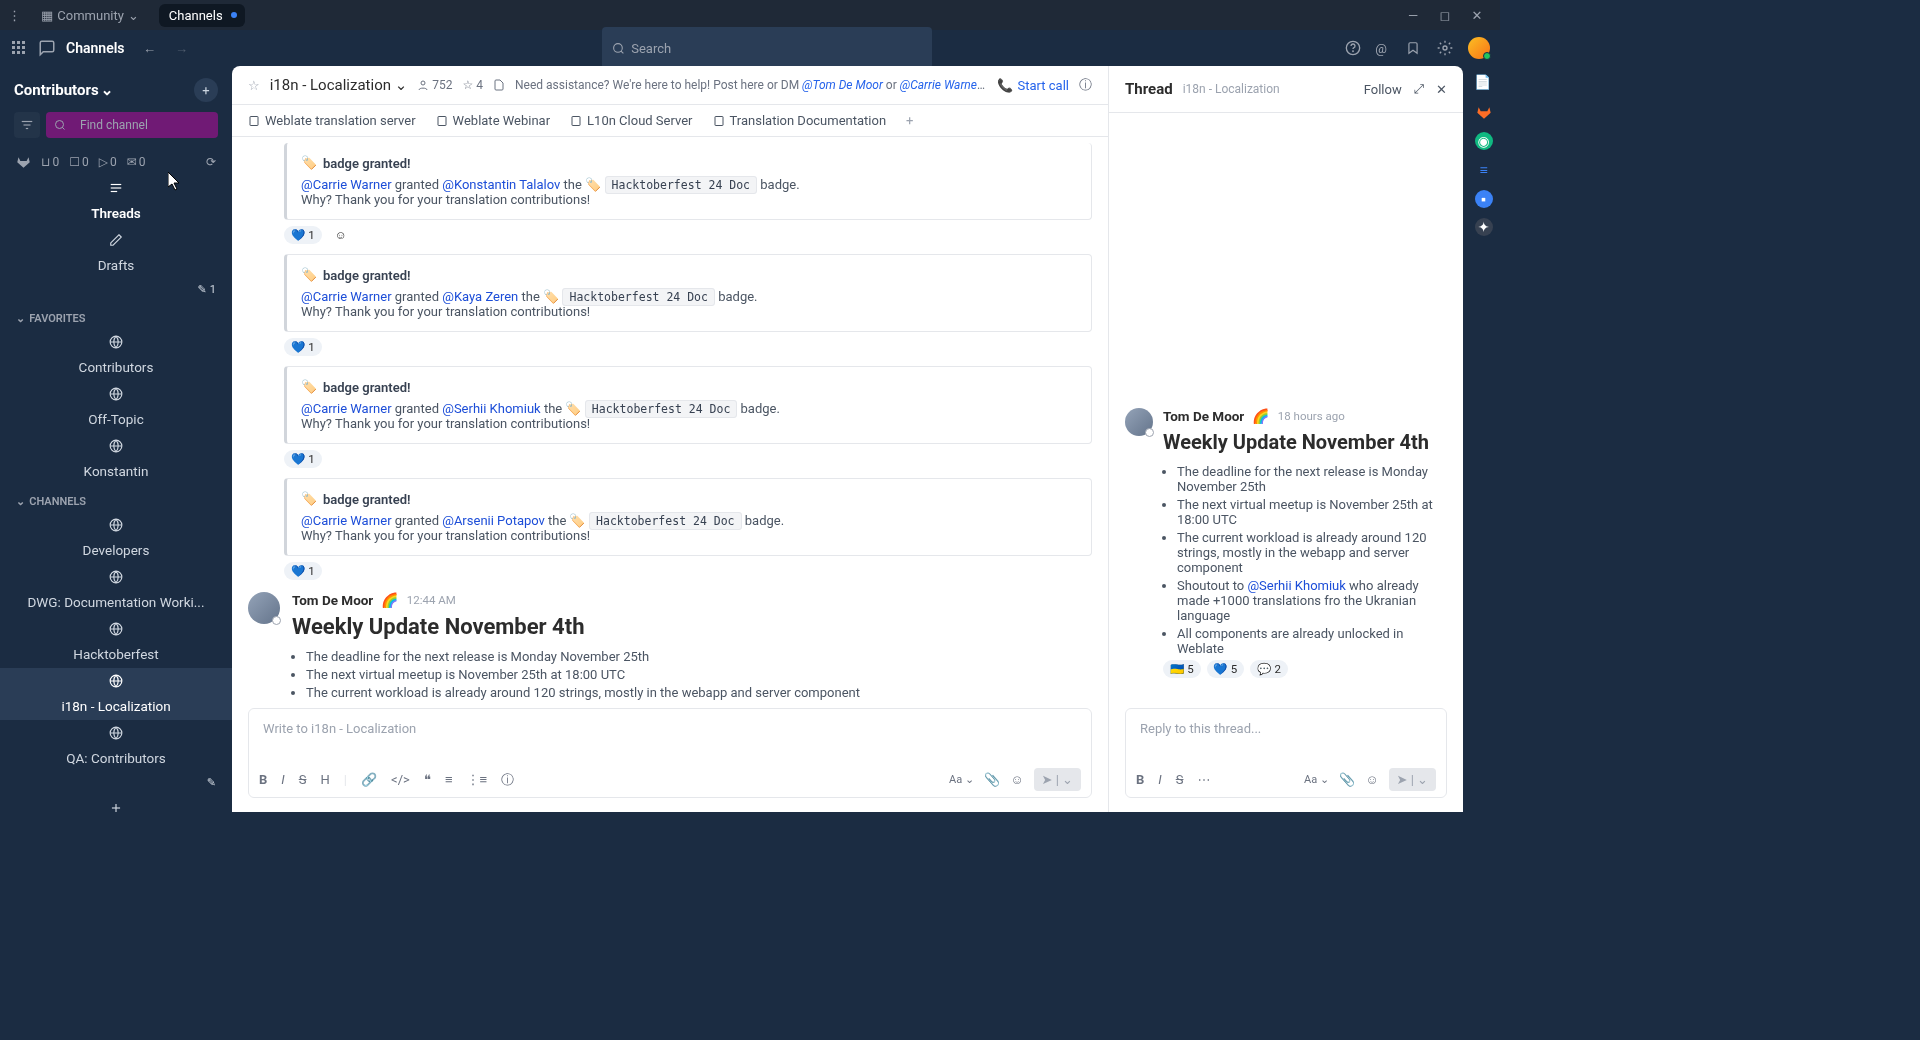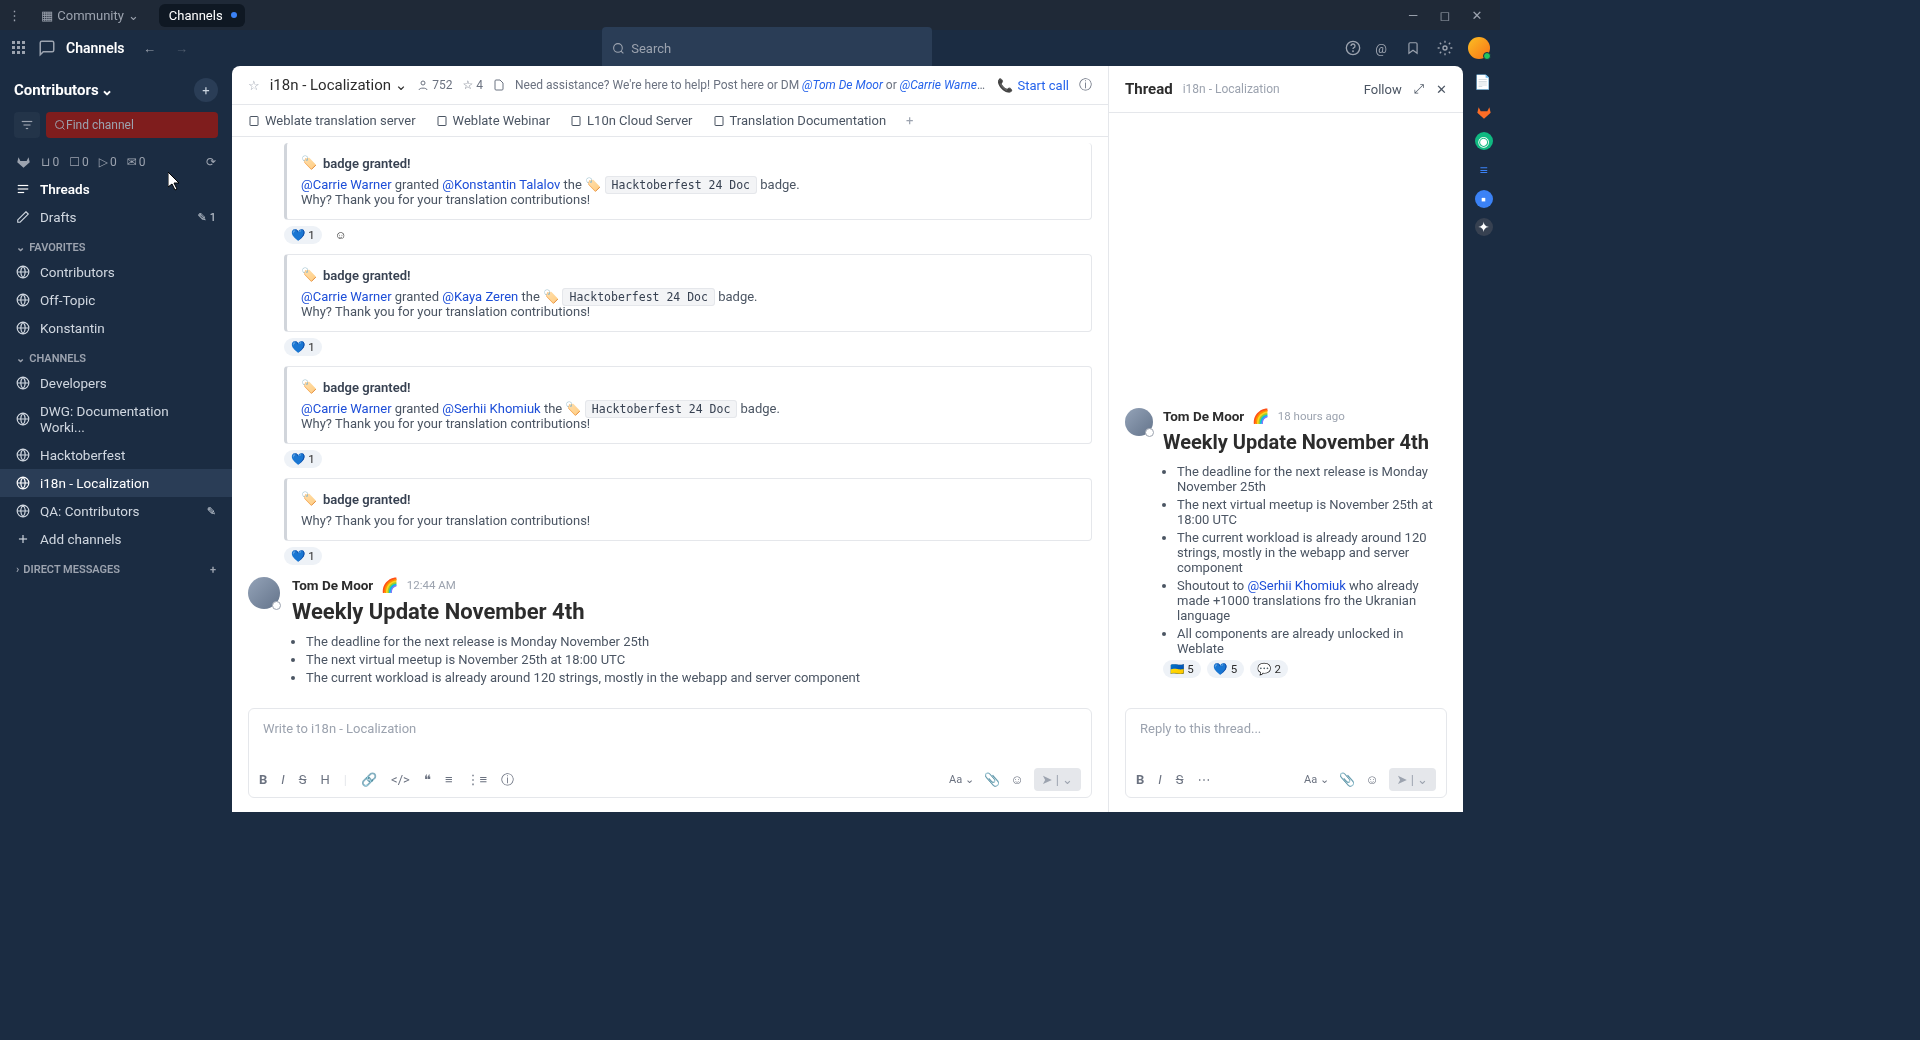--- a/index.html
+++ b/index.html
@@ -29,24 +29,24 @@
 
 .main { display: flex; height: calc(100% - 66px); }
 
 
 .sidebar { width: 232px; background: #1b2c42; display: flex; flex-direction: column; color: #cbd5e0; overflow-y: auto; }
 .sidebar-header { display: flex; align-items: center; justify-content: space-between; padding: 12px 14px 10px; }
 .sidebar-title { font-size: 15px; font-weight: 700; color: #fff; display: flex; align-items: center; gap: 2px; }
 .sidebar-add { width: 24px; height: 24px; border-radius: 50%; background: #2a3d56; display: flex; align-items: center; justify-content: center; }
 .sidebar-search-row { display: flex; gap: 6px; padding: 0 14px 10px; }
 .sidebar-filter { width: 26px; height: 26px; background: #233449; border-radius: 4px; display: flex; align-items: center; justify-content: center; }
-.sidebar-search { flex: 1; height: 26px; background: #7f1d1d; border-radius: 4px; display: flex; align-items: center; padding: 0 8px; gap: 0; color: #9ca3af; font-size: 12px; }
+.sidebar-search { flex: 1; height: 26px; background: #701a75; border-radius: 4px; display: flex; align-items: center; padding: 0 8px; gap: 14px; color: #9ca3af; font-size: 12px; }
 .sidebar-icons-row { display: flex; gap: 10px; padding: 6px 16px; align-items: center; color: #9ca3af; font-size: 12px; }
 .sidebar-icons-row span { display: flex; align-items: center; gap: 2px; }
-.sidebar-item { display: flex; align-items: center; padding: 6px 16px; gap: 10px; font-size: 13.5px; color: #d0d7e0; }
+.sidebar-item { display: flex; align-items: center; padding: 6px 16px; gap: 10px; font-size: 13.5px; color: #d0d7e0; flex-direction: column; }
 .sidebar-item.bold { font-weight: 600; color: #fff; }
 .sidebar-item.active { background: #2a3d56; color: #fff; }
 .sidebar-item .badge-right { margin-left: auto; font-size: 11px; display: flex; align-items: center; gap: 3px; }
 .sidebar-section-label { font-size: 11px; font-weight: 600; padding: 10px 16px 4px; color: #9ca3af; display: flex; align-items: center; gap: 4px; }
 .sidebar-section-label .add-right { margin-left: auto; }
 
 
 .content { flex: 1; background: #fff; border-radius: 8px 8px 0 0; margin: 0 4px 0 0; display: flex; overflow: hidden; color: #2c2c2c; }
 .channel-pane { flex: 1; display: flex; flex-direction: column; min-width: 0; }
 .channel-header { display: flex; align-items: center; padding: 10px 16px; gap: 10px; border-bottom: 1px solid #e5e7eb; }
@@ -398,20 +398,21 @@
             <div class="badge-block">
               <div class="badge-title"><span class="badge-emoji">🏷️</span> badge granted!</div>
               <div><span class="mention">@Carrie Warner</span> granted <span class="mention">@Serhii Khomiuk</span> the  🏷️ <span class="code-badge">Hacktoberfest 24 Doc</span> badge.</div>
               <div>Why? Thank you for your translation contributions!</div>
             </div>
             <div class="reactions">
               <span class="reaction">💙 1</span>
             </div>
             <div class="badge-block">
               <div class="badge-title"><span class="badge-emoji">🏷️</span> badge granted!</div>
+              <div><span class="mention">@Carrie Warner</span> granted <span class="mention">@Arsenii Potapov</span> the  🏷️ <span class="code-badge">Hacktoberfest 24 Doc</span> badge.</div>
               <div>Why? Thank you for your translation contributions!</div>
             </div>
             <div class="reactions">
               <span class="reaction">💙 1</span>
             </div>
           </div>
         <div class="msg-row">
           <div class="msg-avatar">
               <div class="status-dot"></div>
             </div>

